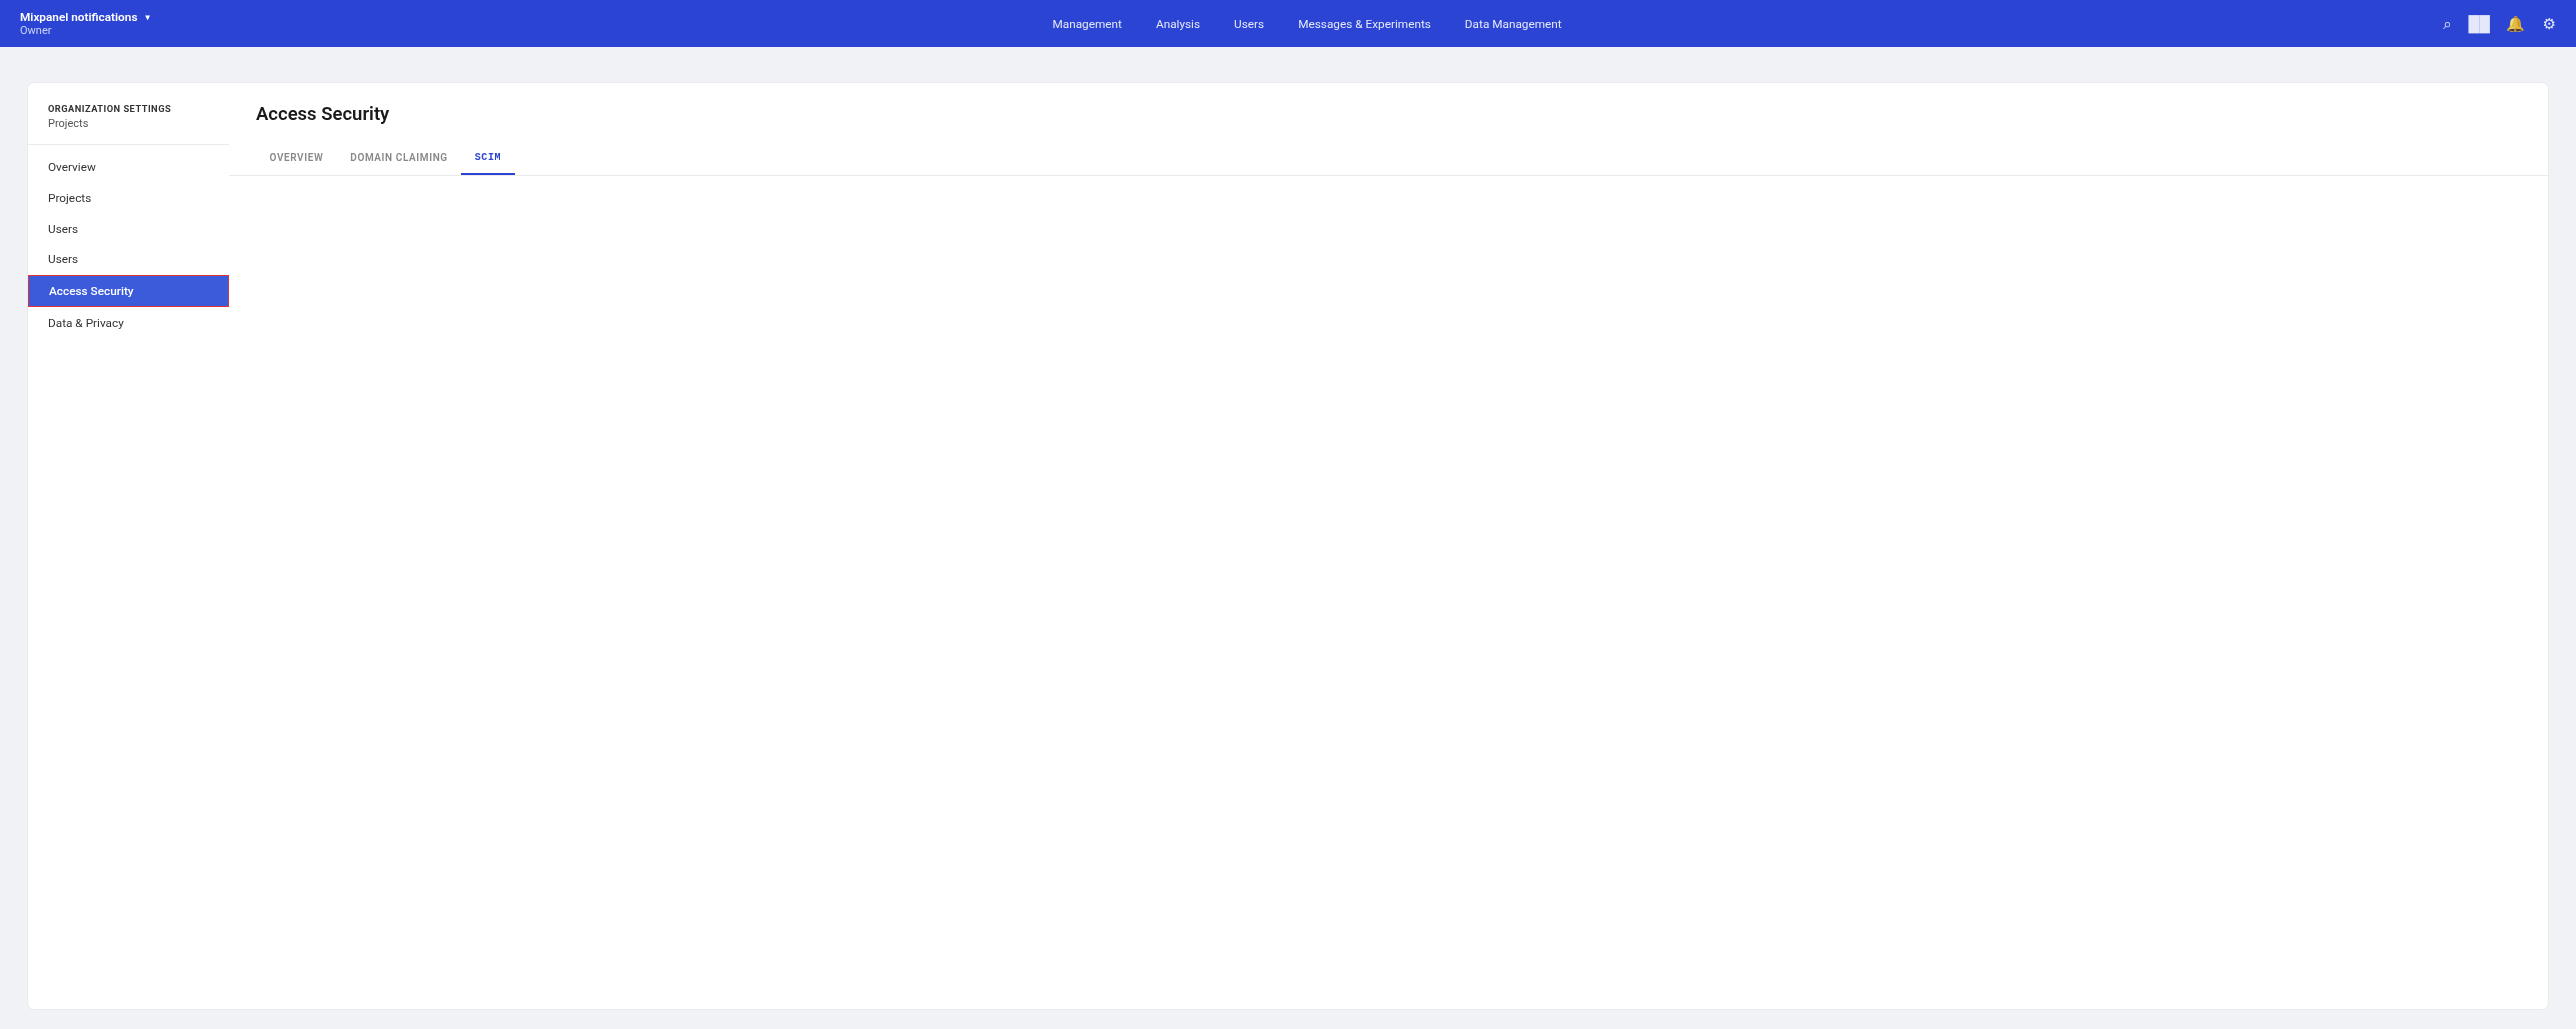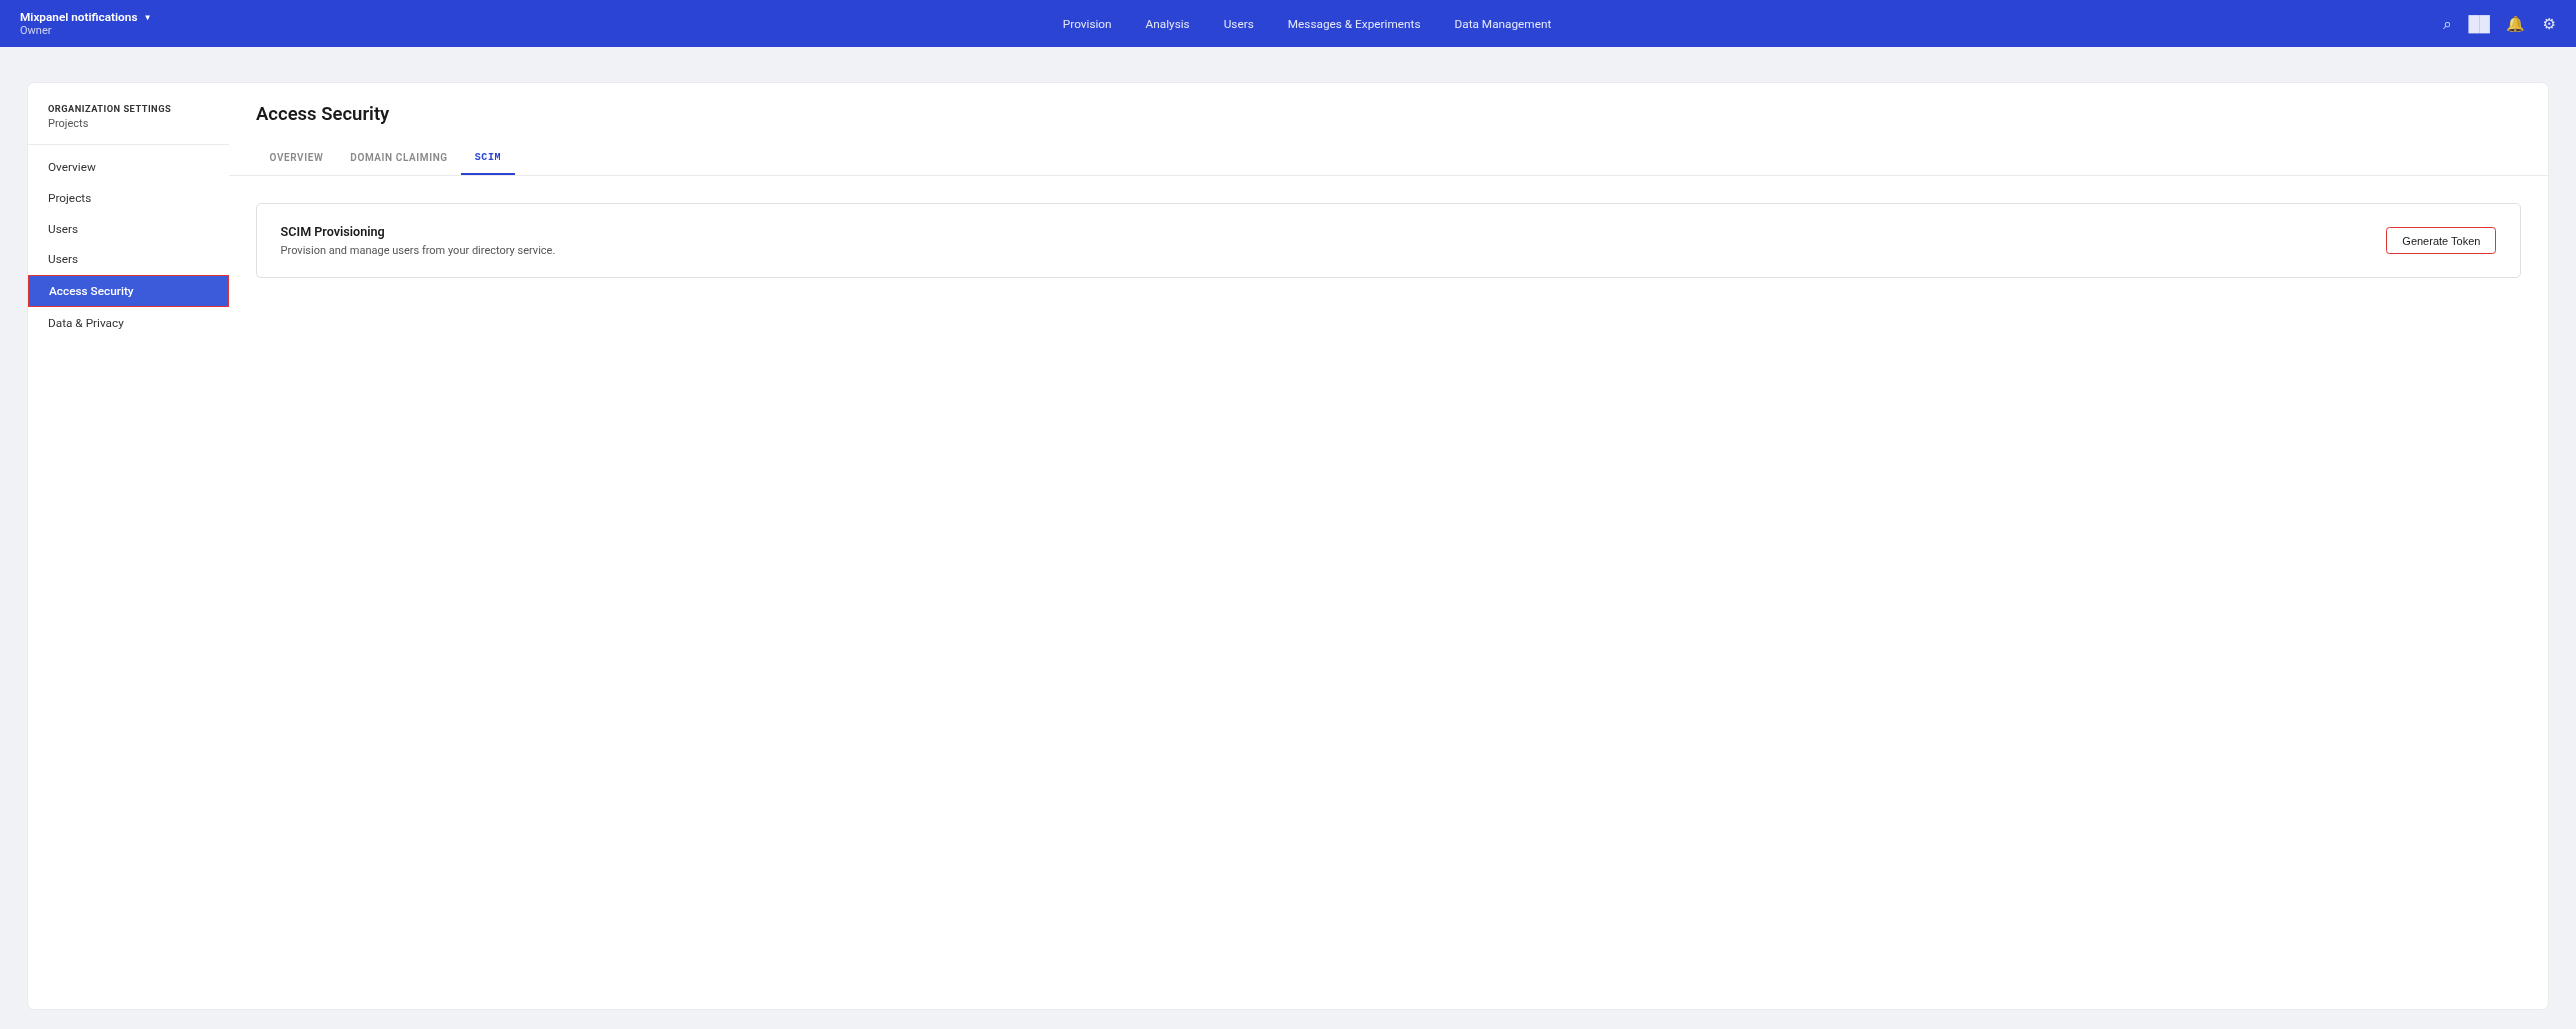--- a/index.html
+++ b/index.html
@@ -200,21 +200,21 @@
 <nav class="topnav">
   <div class="topnav-brand">
     <span class="topnav-brand-name">
       <span>Mixpanel notifications</span>
       <span class="chevron-icon">▾</span>
     </span>
     <span class="topnav-brand-role">Owner</span>
   </div>
 
   <div class="topnav-center">
-    <a class="topnav-link">Provision</a>
+    <a class="topnav-link">Management</a>
     <a class="topnav-link">Analysis</a>
     <a class="topnav-link">Users</a>
     <a class="topnav-link">Messages &amp; Experiments</a>
     <a class="topnav-link">Data Management</a>
   </div>
 
   <div class="topnav-right">
     <span class="topnav-icon">⌕</span>
     <span class="topnav-icon">██</span>
     <span class="topnav-icon">🔔</span>
@@ -251,25 +251,16 @@
   <main class="content-area">
     <div class="content-header">
       <h1 class="content-title">Access Security</h1>
       <div class="tabs">
         <div class="tab">OVERVIEW</div>
         <div class="tab">DOMAIN CLAIMING</div>
         <div class="tab active">SCIM</div>
       </div>
     </div>
 
-    <div class="content-body">
-      <div class="scim-card">
-        <div class="scim-card-left">
-          <div class="scim-card-title">SCIM Provisioning</div>
-          <div class="scim-card-desc">Provision and manage users from your directory service.</div>
-        </div>
-        <button class="generate-token-btn">Generate Token</button>
-      </div>
-    </div>
   </main>
 
 </div>
 
 
 </body></html>

